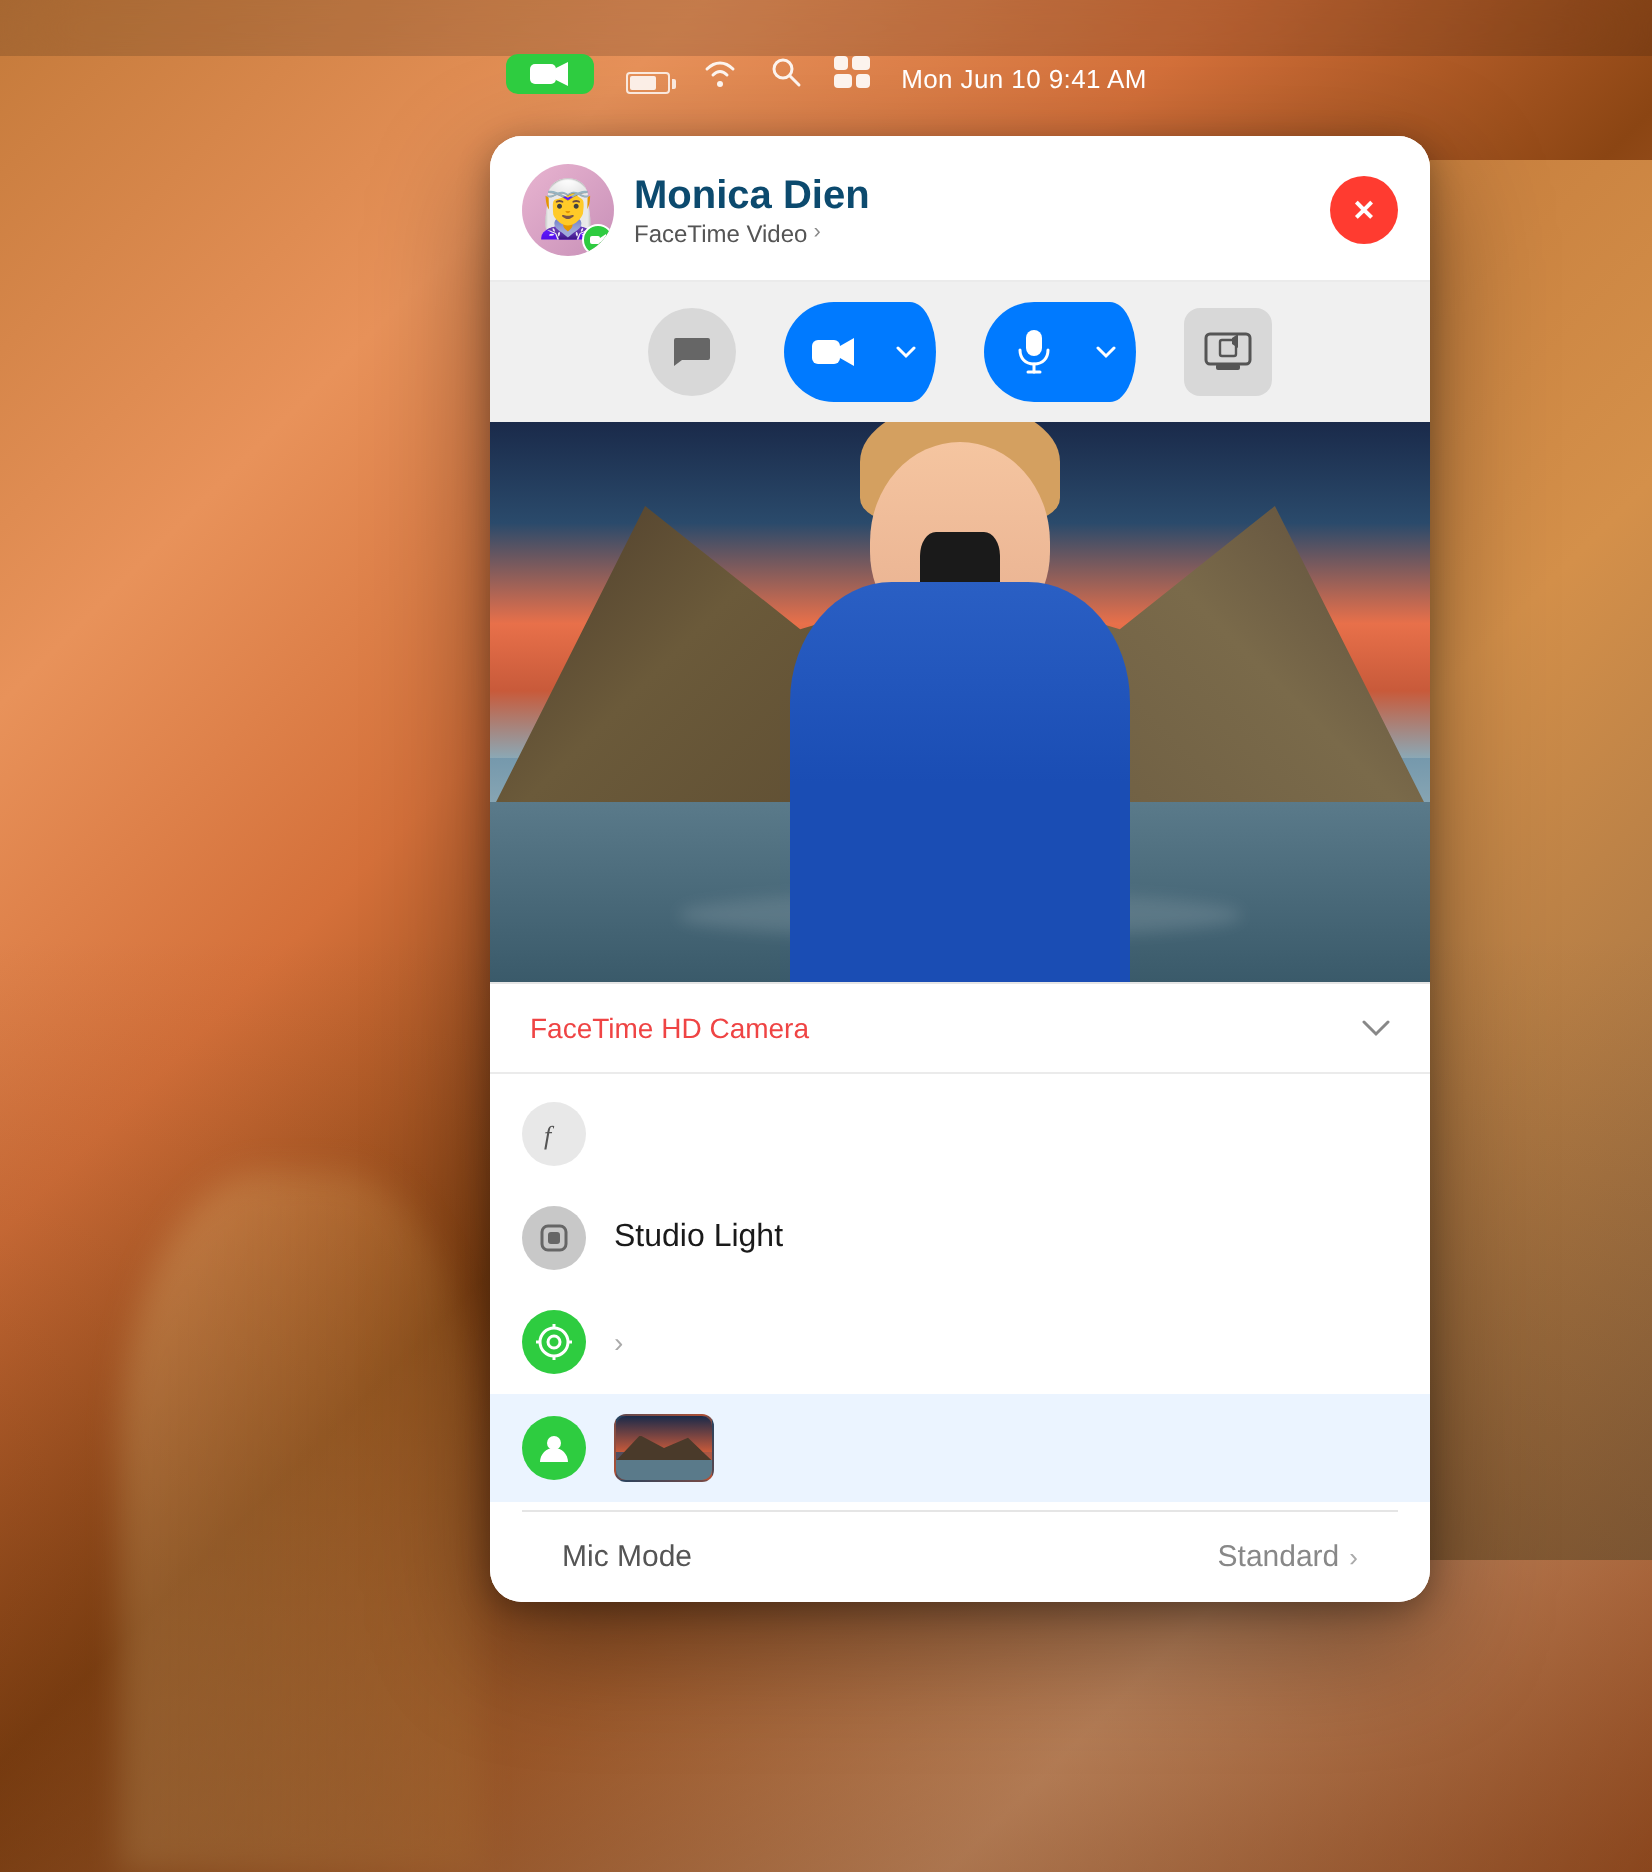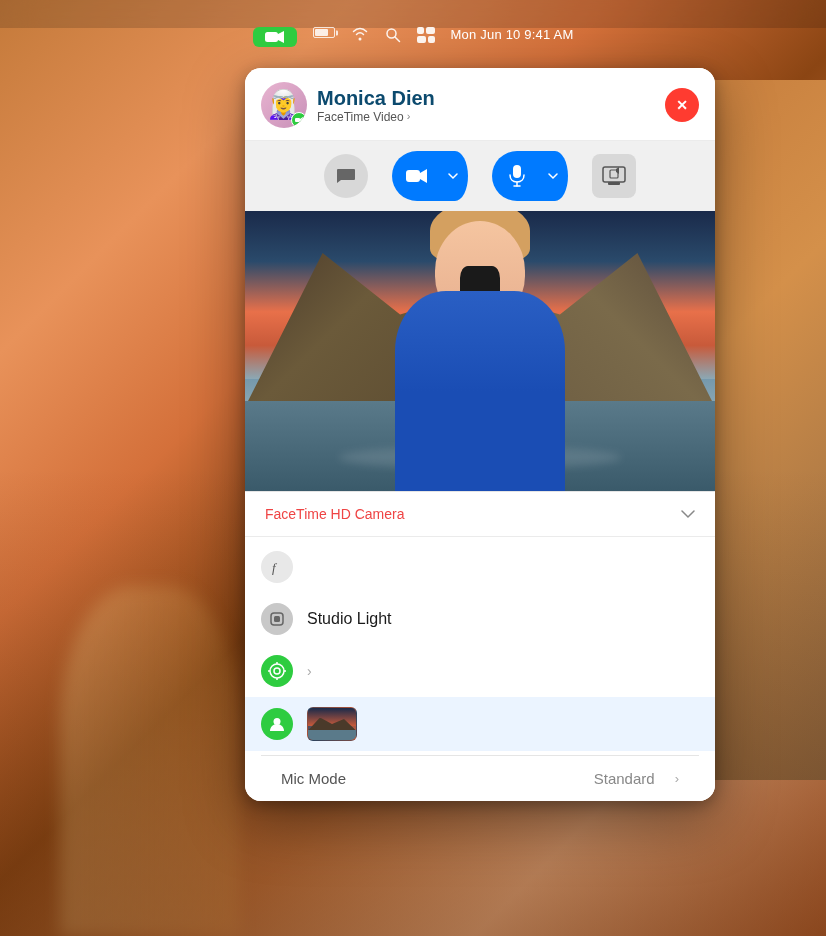--- a/index.html
+++ b/index.html
@@ -61,21 +61,21 @@
       background: rgba(0,0,0,0.15);
       backdrop-filter: blur(20px);
       display: flex;
       align-items: center;
       justify-content: center;
       z-index: 100;
     }
 
     .menubar-center {
       display: flex;
-      align-items: flex-start;
+      align-items: flex-end;
       gap: 16px;
       margin-top: 46px;
     }
 
     .facetime-icon-pill {
       background: #2ecc40;
       border-radius: 6px;
       width: 44px;
       height: 20px;
       display: flex;
@@ -571,21 +571,21 @@
     }
 
     .mic-mode-label {
       font-size: 15px;
       color: #555;
     }
 
     .mic-mode-value {
       display: flex;
       align-items: center;
-      gap: 20px;
+      gap: 5px;
     }
 
     .mic-mode-text {
       font-size: 15px;
       color: #888;
     }
 
     .mic-mode-chevron {
       color: #aaa;
       font-size: 13px;

